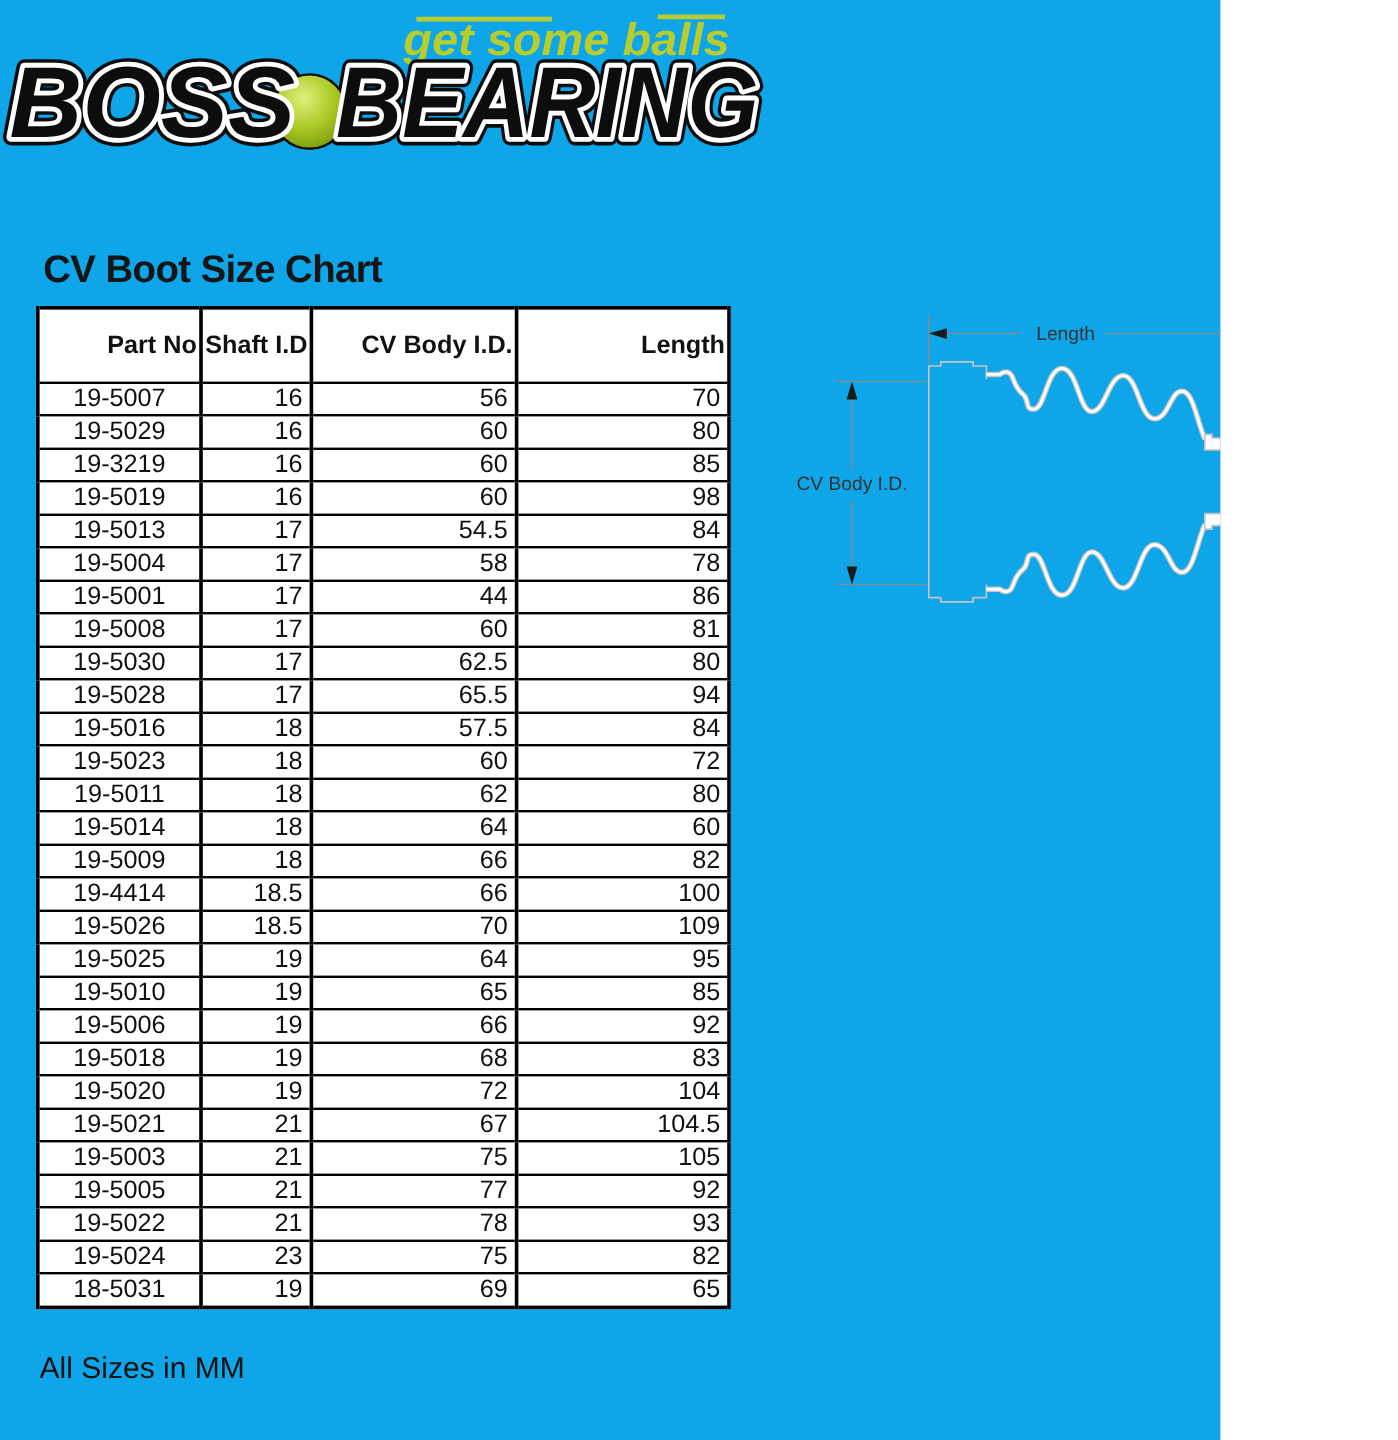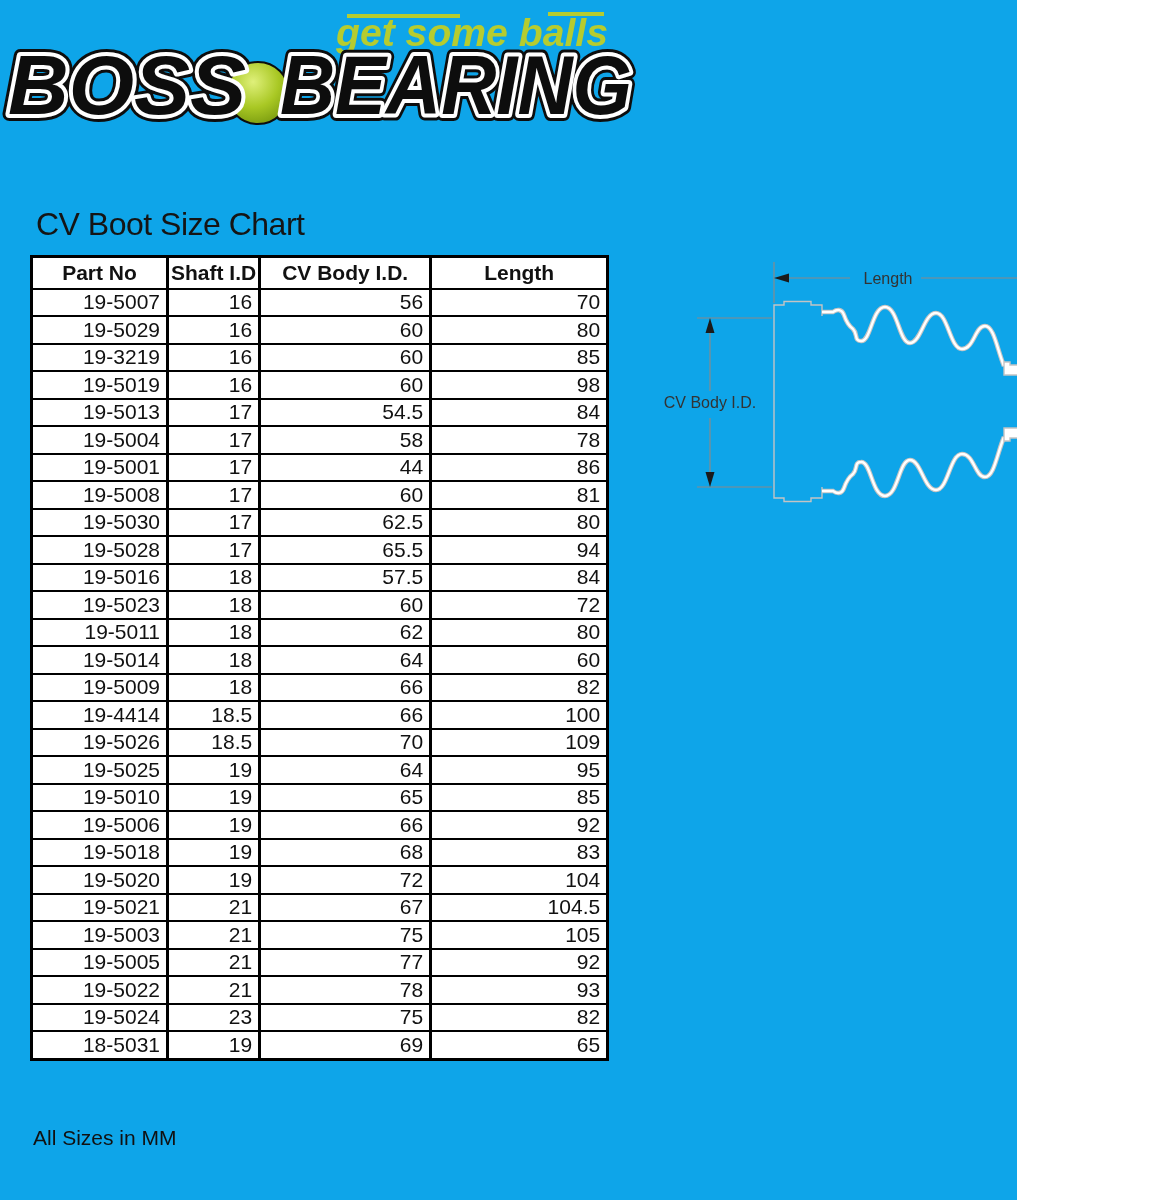--- a/index.html
+++ b/index.html
@@ -1,35 +1,35 @@
 <!DOCTYPE html>
 <html><head>
 <meta charset="utf-8">
 <style>
   html,body{margin:0;padding:0;background:#fff;}
   #page{position:relative;width:1017px;height:1200px;background:#0ea5e9;overflow:hidden;
         font-family:"Liberation Sans", sans-serif;color:#111;}
   
   #logo{position:absolute;left:0;top:5px;}
   
-  #title{position:absolute;left:36px;top:206px;font-size:32px;font-weight:400;
+  #title{position:absolute;left:36px;top:206px;font-size:32px;font-weight:700;
          letter-spacing:-0.5px;color:#151515;}
   
   #table-wrap{position:absolute;left:30px;top:255px;}
   table.size{border-collapse:collapse;table-layout:fixed;background:#fff;}
   table.size th, table.size td{
      border-top:2px solid #000;border-bottom:2px solid #000;
      border-left:3px solid #000;border-right:3px solid #000;
      font-size:21px;height:25.5px;padding:0 6px;white-space:nowrap;overflow:hidden;}
   table.size{border:3px solid #000;}
-  table.size th{font-weight:700;text-align:center;padding:2px 2px;margin-top:26px;}
-  td.left{text-align:right;}
+  table.size th{font-weight:700;text-align:right;padding:17px 2px;margin-top:26px;}
+  td.left{text-align:center;}
   td.right{text-align:right;}
   
-  #footer-note{position:absolute;left:33px;top:1126px;font-size:21px;color:#111;}
+  #footer-note{position:absolute;left:33px;top:1126px;font-size:25px;color:#111;}
   
   #diagram{position:absolute;left:640px;top:250px;}
   .dim-label{font-size:16px;fill:#333;}
 </style>
 </head>
 <body>
 
 <div id="page">
 
   <svg id="logo" width="640" height="122" viewBox="0 0 640 122" aria-hidden="true">

